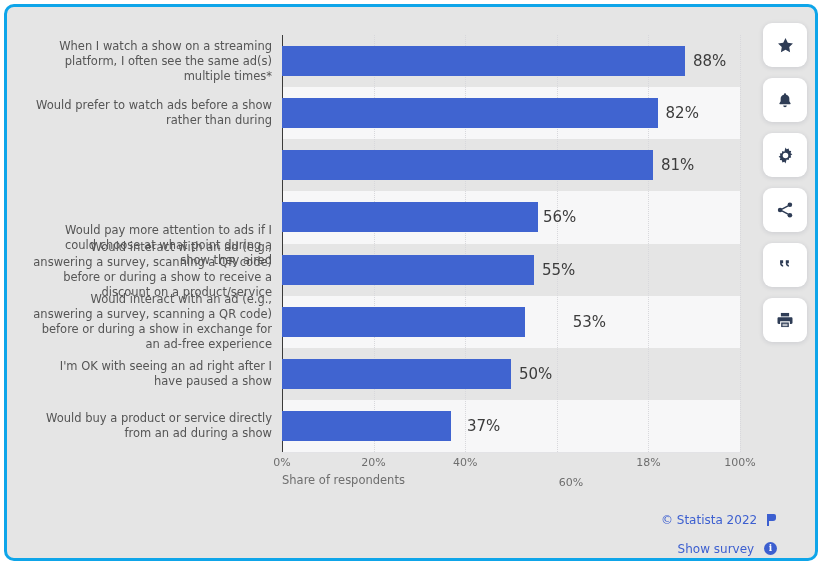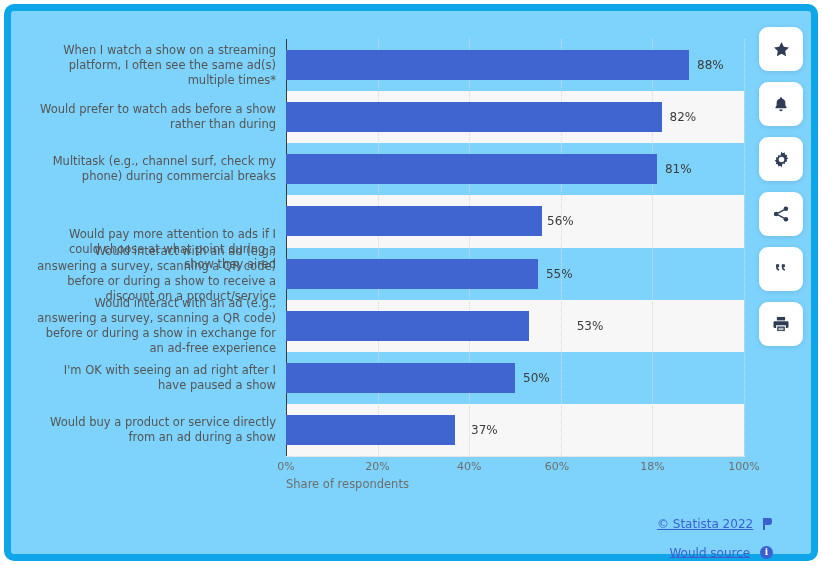--- a/index.html
+++ b/index.html
@@ -16,22 +16,22 @@
     -webkit-font-smoothing: antialiased;
   }
 
   
   #card {
     position: absolute;
     left: 4px;
     top: 4px;
     width: 814px;
     height: 557px;
-    background: #7dd3fc;
-    border: 7px solid #0ea5e9;
+    background: #e5e5e5;
+    border: 3px solid #0ea5e9;
     border-radius: 10px;
     box-sizing: border-box;
   }
 
   
   #chart {
     position: absolute;
     left: 0;
     top: 0;
     width: 760px;
@@ -77,21 +77,21 @@
     background: #e3e3e6;
   }
   .bar {
     position: absolute;
     background: #4064d0;
     height: 30px;
     left: 0;
   }
   .bar-value {
     position: absolute;
-    font-size: 12px;
+    font-size: 15px;
     color: #3c3c3c;
     white-space: nowrap;
     line-height: 30px;
     height: 30px;
   }
 
   
   .cat-label {
     position: absolute;
     right: 0;
@@ -143,21 +143,21 @@
     top: 505px;
     width: 300px;
     text-align: right;
   }
   .foot-line {
     color: #3c5fd0;
     font-size: 12px;
     margin-bottom: 14px;
     white-space: nowrap;
   }
-  .foot-line .lbl { vertical-align: middle; text-decoration: underline; }
+  .foot-line .lbl { vertical-align: middle; }
   .flag-icon {
     display: inline-block;
     vertical-align: middle;
     margin-left: 6px;
     width: 10px;
     height: 12px;
     position: relative;
   }
   .flag-icon::before {
     content: "";
@@ -225,22 +225,20 @@
 <div id="card">
 
   <div id="chart">
 
     <div id="labels">
         <div class="cat-label" style="top: 3.5625px;">When I watch a show on a streaming
 platform, I often see the same ad(s)
 multiple times*</div>
         <div class="cat-label" style="top: 63.1875px;">Would prefer to watch ads before a show
 rather than during</div>
-        <div class="cat-label" style="top: 115.312px;">Multitask (e.g., channel surf, check my
-phone) during commercial breaks</div>
         <div class="cat-label" style="top: 159.938px; margin-top: 28px;">Would pay more attention to ads if I
 could choose at what point during a
 show they aired</div>
         <div class="cat-label" style="top: 204.562px;">Would interact with an ad (e.g.,
 answering a survey, scanning a QR code)
 before or during a show to receive a
 discount on a product/service</div>
         <div class="cat-label" style="top: 256.688px;">Would interact with an ad (e.g.,
 answering a survey, scanning a QR code)
 before or during a show in exchange for
@@ -279,35 +277,35 @@
         <div class="bar" style="top: 375.938px; width: 169.46px;"></div>
         <div class="bar-value" style="top: 375.938px; left: 185px;">37%</div>
       </div>
 
     <div id="baseline"></div>
 
     <div id="xticks">
         <div class="xtick" style="left: 0px;">0%</div>
         <div class="xtick" style="left: 91.6px;">20%</div>
         <div class="xtick" style="left: 183.2px;">40%</div>
-        <div class="xtick" style="left: 271px;">60%</div>
+        <div class="xtick" style="left: 289px; margin-top: 20px;">60%</div>
         <div class="xtick" style="left: 366.4px;">18%</div>
         <div class="xtick" style="left: 458px;">100%</div>
       </div>
 
     <div id="xaxis-title">Share of respondents</div>
   </div>
 
   <div id="footer-right">
     <div class="foot-line">
       <span class="lbl">© Statista 2022</span>
       <span class="flag-icon"></span>
     </div>
     <div class="foot-line">
-      <span class="lbl">Would source</span>
+      <span class="lbl">Show survey</span>
       <span class="info-icon">i</span>
     </div>
   </div>
 
 
   <div id="rail">
 
     <div class="rail-btn">
       <svg width="19" height="19" viewBox="0 0 24 24">
         <path fill="#2e3c55" d="M12 2.6l2.9 5.9 6.5.95-4.7 4.6 1.1 6.5L12 17.5l-5.8 3.05 1.1-6.5L2.6 9.45l6.5-.95z"></path>

